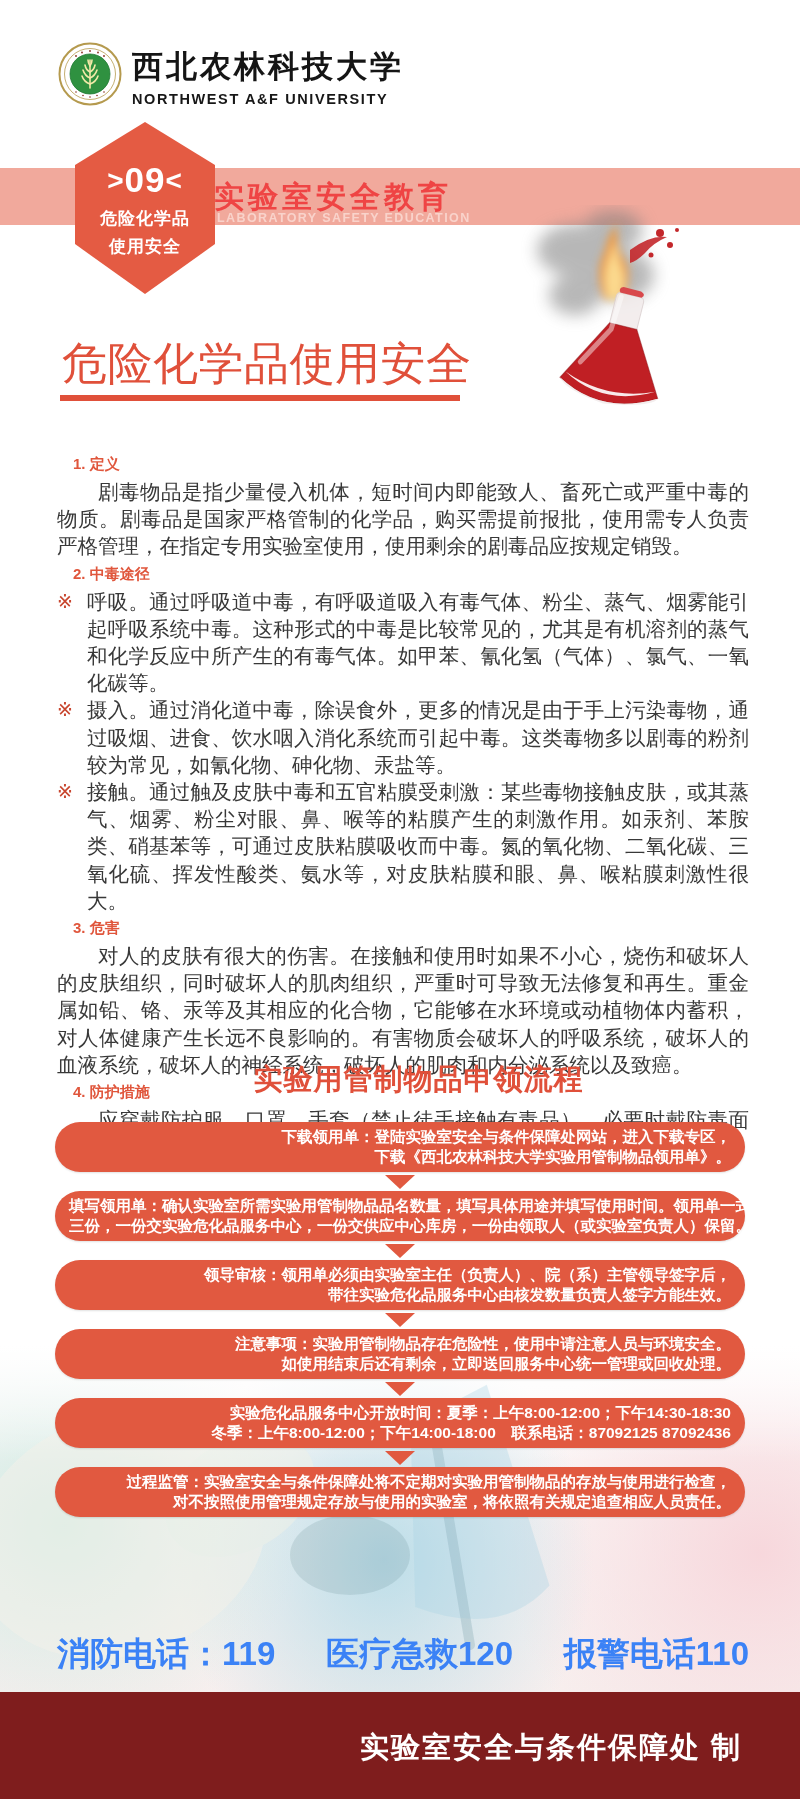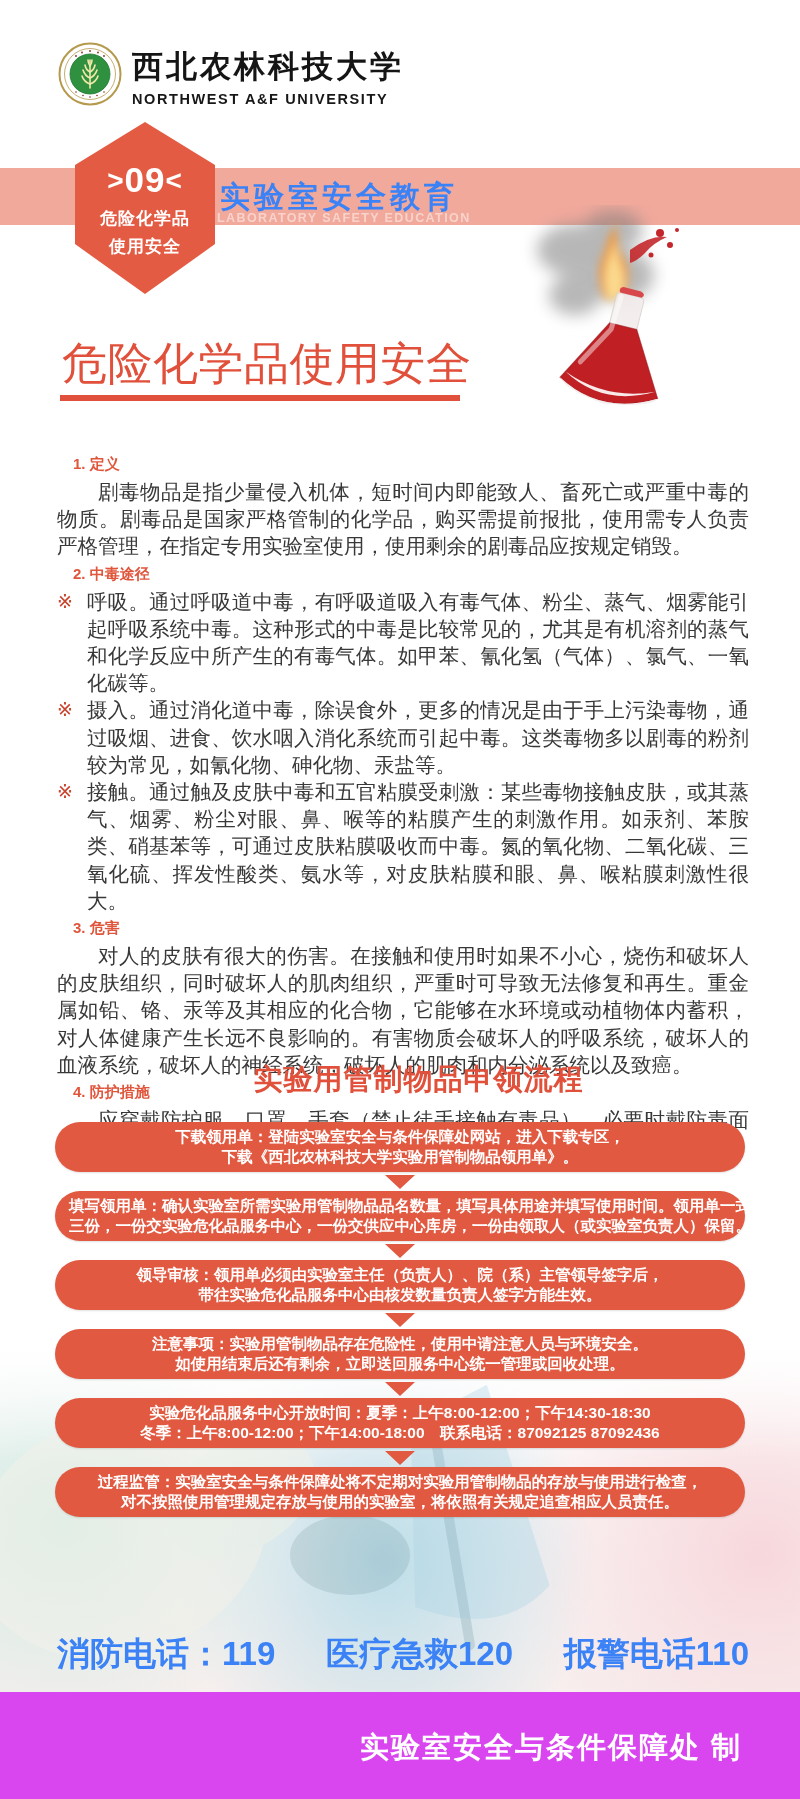--- a/index.html
+++ b/index.html
@@ -7,21 +7,21 @@
   body{font-family:"Liberation Sans","DejaVu Sans",sans-serif;}
   .page{position:relative;width:800px;height:1799px;background:#ffffff;overflow:hidden;margin:0 auto;}
 
   
   .emblem{position:absolute;left:58px;top:42px;width:64px;height:64px;}
   .uni-names{position:absolute;left:132px;top:46px;}
   .uni-zh{font-size:31px;font-weight:bold;color:#151515;letter-spacing:3px;font-family:"DejaVu Serif","Liberation Serif",serif;}
   .uni-en{font-size:14.5px;font-weight:bold;color:#171717;letter-spacing:1.6px;margin-top:3px;}
 
   .band{position:absolute;left:0;top:168px;width:800px;height:57px;background:#f1a99c;}
-  .band-title{position:absolute;left:220px;top:177px;font-size:30px;font-weight:bold;color:#3b82f6;letter-spacing:4px;}
+  .band-title{position:absolute;left:214px;top:177px;font-size:30px;font-weight:bold;color:#ef4444;letter-spacing:4px;}
   .band-sub{position:absolute;left:217px;top:211px;font-size:12.5px;font-weight:bold;color:#f9d3cb;letter-spacing:1.4px;}
 
   .badge{position:absolute;left:75px;top:122px;width:140px;height:172px;background:#e45b43;
          clip-path:polygon(50% 0%,100% 25%,100% 71%,50% 100%,0% 71%,0% 25%);
          display:flex;flex-direction:column;align-items:center;z-index:3;}
   .badge-num{margin-top:40px;font-size:35px;font-weight:bold;color:#ffffff;letter-spacing:1px;line-height:1;}
   .badge-num .caret{font-size:28px;position:relative;top:-2px;}
   .badge-l1{font-size:17px;font-weight:bold;color:#ffffff;margin-top:10px;letter-spacing:1px;}
   .badge-l2{font-size:17px;font-weight:bold;color:#ffffff;margin-top:5px;letter-spacing:1px;}
 
@@ -36,38 +36,38 @@
   .sec-h{color:#e0563c;font-weight:bold;font-size:15px;line-height:26px;margin:1px 0 1px 16px;}
   .para{text-indent:2em;margin:0;}
   .bullet{position:relative;padding-left:30px;margin:0;}
   .bullet .marker{position:absolute;left:0;top:0;color:#c8462f;font-size:19px;}
 
   
   .process-title{position:absolute;left:0;top:1060px;width:800px;text-align:center;font-size:29px;font-weight:bold;color:#e0503a;letter-spacing:1px;padding-left:37px;}
   .steps{position:absolute;left:55px;top:1122px;width:690px;z-index:2;}
   .step{background:#e15940;border-radius:27px;color:#ffffff;font-weight:bold;font-size:15.5px;line-height:20px;
         padding:5px 14px;text-align:center;box-shadow:0 1px 2px rgba(0,0,0,0.12);}
-  .step-line{white-space:nowrap;}
+  .step-line{white-space:nowrap;text-align:right;}
   .arrow-down{width:0;height:0;border-left:15px solid transparent;border-right:15px solid transparent;
               border-top:14px solid #e15940;margin:3px auto 2px auto;}
 
   
   .photo{position:absolute;left:0;top:1345px;width:800px;height:347px;z-index:0;
     background:
       linear-gradient(180deg,rgba(255,255,255,1) 0%,rgba(255,255,255,0) 34%),
       radial-gradient(ellipse 330px 300px at 8% 52%,rgba(205,233,225,0.95),rgba(205,233,225,0) 72%),
       radial-gradient(ellipse 300px 330px at 48% 62%,rgba(173,216,230,0.8),rgba(173,216,230,0) 70%),
       radial-gradient(ellipse 340px 320px at 95% 60%,rgba(247,214,219,0.95),rgba(247,214,219,0) 75%),
       linear-gradient(180deg,#fdfbfb,#f7efee);}
   .photo svg{position:absolute;left:0;top:0;}
 
   
   .phones{position:absolute;left:57px;top:1632px;width:692px;display:flex;justify-content:space-between;
           font-size:33px;font-weight:bold;color:#3b82f6;z-index:2;}
-  .footer{position:absolute;left:0;top:1692px;width:800px;height:107px;background:#d946ef;z-index:2;}
+  .footer{position:absolute;left:0;top:1692px;width:800px;height:107px;background:#7f1d1d;z-index:2;}
   .footer-credit{position:absolute;right:58px;top:36px;font-size:29px;font-weight:bold;color:#ffffff;letter-spacing:2px;}
 </style>
 </head>
 <body>
 
 <div class="page">
 
   <div class="emblem">
     <svg width="64" height="64" viewBox="0 0 64 64">
       <circle cx="32" cy="32" r="30.5" fill="#ffffff" stroke="#b59a4e" stroke-width="2"></circle>

